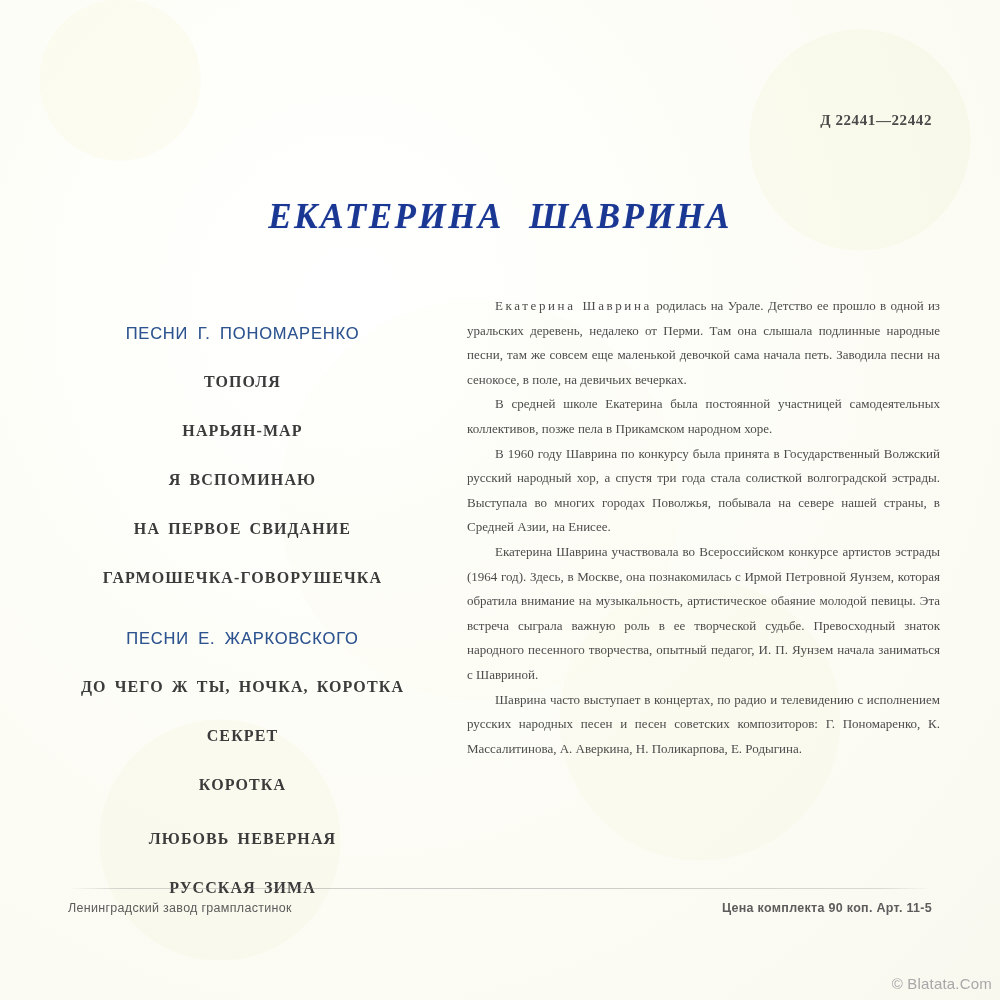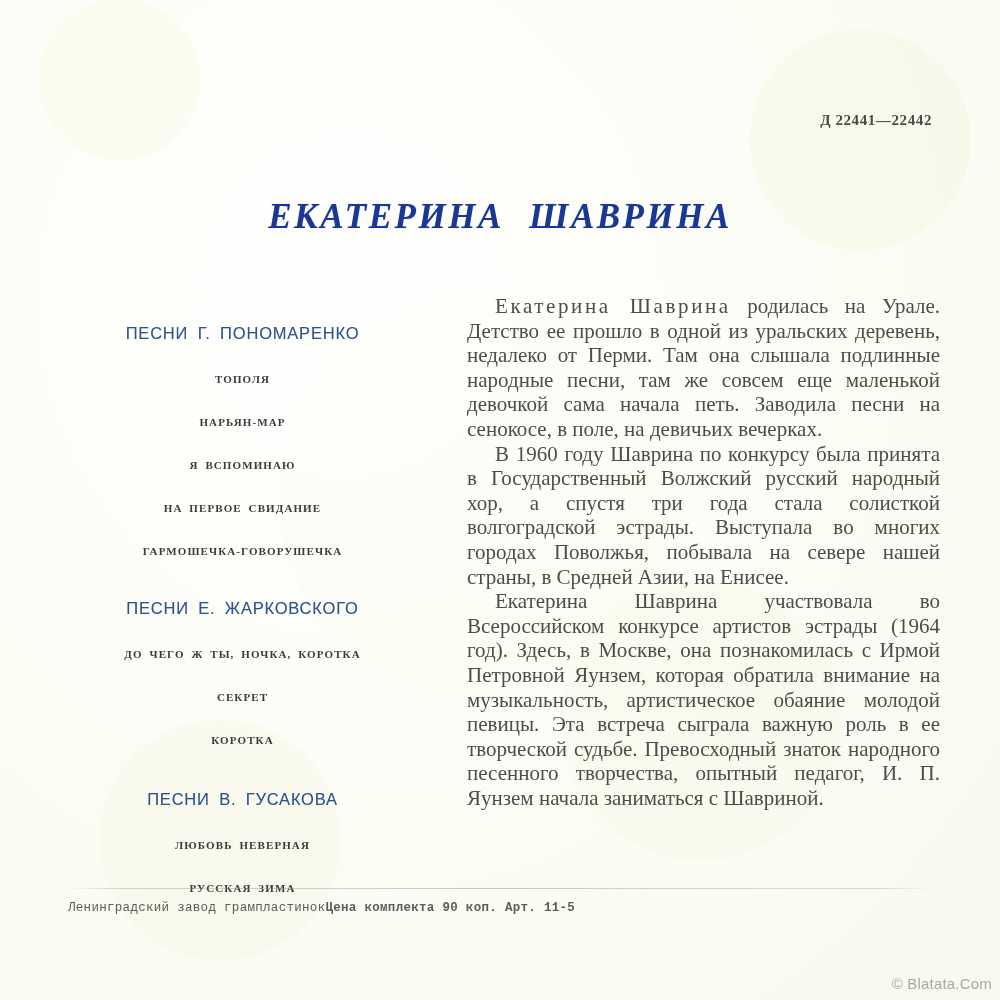--- a/index.html
+++ b/index.html
@@ -93,41 +93,41 @@
     text-align: center;
     margin: 0 0 30px 0;
     word-spacing: 4px;
     text-shadow: 0 0 .6px rgba(46,84,144,.4);
   }
   .section-block.sec-2 .section-header { margin-top: 42px; }
   .section-block.sec-3 .section-header { margin-top: 44px; }
 
   .track {
     font-family: "Liberation Serif", serif;
-    font-size: 11px;
+    font-size: 16px;
     font-weight: bold;
     letter-spacing: 1.1px;
     color: #3b3b3b;
     text-align: center;
     margin: 0 0 31px 0;
     word-spacing: 3px;
     white-space: nowrap;
   }
   .track:last-child { margin-bottom: 0; }
 
   
   .bio {
     flex: 1 1 auto;
     margin-left: 52px;
     padding-top: 12px;
   }
 
   .bio p {
     font-family: "Liberation Serif", serif;
-    font-size: 21px;
+    font-size: 13px;
     line-height: 24.6px;
     color: #4c4c4c;
     text-align: justify;
     text-justify: inter-word;
     margin: 0;
     text-indent: 28px;
     hyphens: manual;
   }
   .bio p .lede {
     letter-spacing: 2.6px;
@@ -147,22 +147,23 @@
       rgba(140,140,140,.3) 94%,
       rgba(140,140,140,0) 100%);
   }
 
   .footer {
     position: absolute;
     left: 68px;
     right: 68px;
     top: 901px;
     display: flex;
+    justify-content: space-between;
     align-items: baseline;
-    font-family: Liberation Mono, monospace;
+    font-family: Liberation Sans, sans-serif;
     font-size: 12.5px;
     color: #5c5c5c;
     letter-spacing: .3px;
   }
   .footer .plant { white-space: nowrap; }
   .footer .price { white-space: nowrap; font-weight: bold; }
 
   .watermark {
     position: absolute;
     right: 8px;
@@ -199,31 +200,32 @@
       </div>
 
       <div class="section-block sec-2">
         <div class="section-header">ПЕСНИ  Е. ЖАРКОВСКОГО</div>
         <div class="track">ДО ЧЕГО Ж ТЫ, НОЧКА, КОРОТКА</div>
         <div class="track">СЕКРЕТ</div>
         <div class="track">КОРОТКА</div>
       </div>
 
       <div class="section-block sec-3">
-        <div class="section-header">ПЕСНИ  В. ГУСАКОВА</div>
         <div class="track">ЛЮБОВЬ НЕВЕРНАЯ</div>
         <div class="track">РУССКАЯ ЗИМА</div>
       </div>
 
     </div>
 
     <div class="bio">
       <p><span class="lede">Екатерина Шаврина</span><span> родилась на Урале. Детство ее прошло в одной из уральских деревень, недалеко от Перми. Там она слышала подлинные народные песни, там же совсем еще маленькой девочкой сама начала петь. Заводила песни на сенокосе, в поле, на девичьих вечерках.</span></p>
+      <p><span>В средней школе Екатерина была постоянной участницей самодеятельных коллективов, позже пела в Прикамском народном хоре.</span></p>
       <p><span>В 1960 году Шаврина по конкурсу была принята в Государственный Волжский русский народный хор, а спустя три года стала солисткой волгоградской эстрады. Выступала во многих городах Поволжья, побывала на севере нашей страны, в Средней Азии, на Енисее.</span></p>
       <p><span>Екатерина Шаврина участвовала во Всероссийском конкурсе артистов эстрады (1964 год). Здесь, в Москве, она познакомилась с Ирмой Петровной Яунзем, которая обратила внимание на музыкальность, артистическое обаяние молодой певицы. Эта встреча сыграла важную роль в ее творческой судьбе. Превосходный знаток народного песенного творчества, опытный педагог, И. П. Яунзем начала заниматься с Шавриной.</span></p>
+      <p><span>Шаврина часто выступает в концертах, по радио и телевидению с исполнением русских народных песен и песен советских композиторов: Г. Пономаренко, К. Массалитинова, А. Аверкина, Н. Поликарпова, Е. Родыгина.</span></p>
     </div>
 
   </div>
 
   <div class="footer-rule"></div>
 
   <div class="footer">
     <span class="plant">Ленинградский завод грампластинок</span>
     <span class="price">Цена комплекта 90 коп. Арт. 11-5</span>
   </div>

